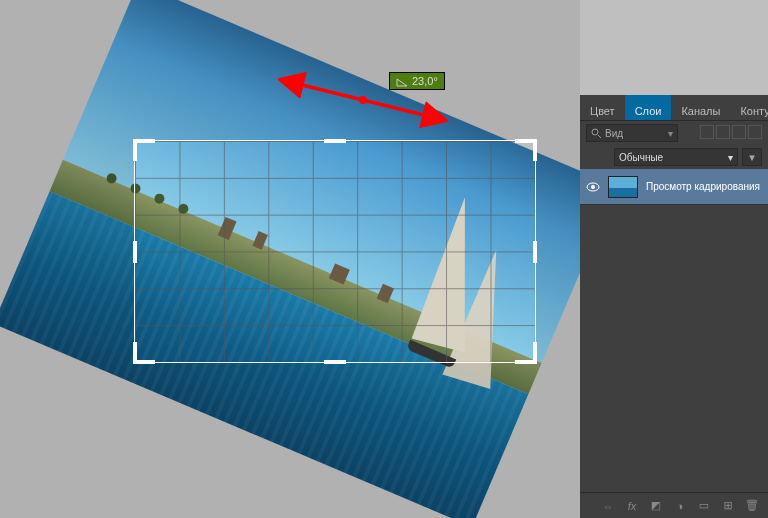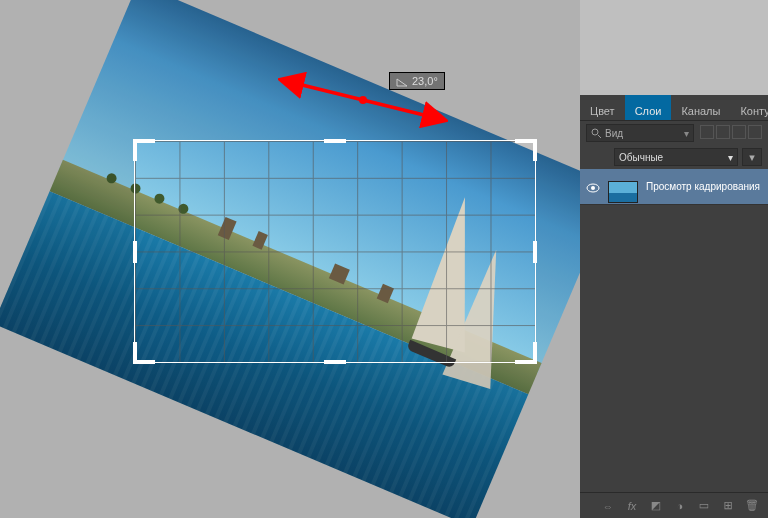--- a/index.html
+++ b/index.html
@@ -83,50 +83,50 @@
   .c-sw::before { bottom:0; }
   .c-se { bottom:-2px; right:-2px; }
   .c-se::before { bottom:0; } .c-se::after { right:0; }
 
   
   .arrow-svg { position:absolute; left:278px; top:70px; width:170px; height:60px; pointer-events:none; }
 
   
   .angle-tip {
     position:absolute; left:389px; top:72px;
-    background:#737373; border:1px solid #000;
+    background:#4d7c0f; border:1px solid #000;
     color:#ddd; font-size:11px;
     padding:2px 6px;
     display:flex; align-items:center; gap:4px;text-align:center;
   }
   .angle-tip svg { width:12px; height:12px; }
 
   
   .panel {
     position:absolute; right:0; top:95px;
     width:188px; height:423px;
     background:#3f3f3f; color:#c8c8c8;
     font-size:11px;
     display:flex; flex-direction:column;
   }
   .tabs { display:flex; height:26px; border-bottom:1px solid #2a2a2a; }
   .tab { padding:10px 10px; color:#bdbdbd; cursor:pointer; }
   .tab.active { background:#0369a1; color:#e5e5e5; }
-  .search-row { display:flex; align-items:center; height:24px; padding:0 6px; gap:4px; }
+  .search-row { display:flex; align-items:center; height:24px; padding:0 6px; gap:20px; }
   .search-field { flex:1; background:#353535; border:1px solid #2a2a2a; height:18px; color:#aaa; font-size:10px; padding:0 4px; display:flex; align-items:center; gap:4px; }
   .filter-icons span { width:14px; height:14px; border:1px solid #555; display:inline-block; margin-left:2px; }
   .blend-row { display:flex; align-items:center; height:24px; padding:0 6px; gap:4px;margin-left:28px; }
   .blend-select { flex:1; background:#353535; border:1px solid #2a2a2a; height:18px; color:#ddd; font-size:10px; padding:0 4px; display:flex; justify-content:space-between; align-items:center; }
   .opacity-btn { width:20px; height:18px; background:#353535; border:1px solid #2a2a2a; display:flex; align-items:center; justify-content:center; }
   .lock-row { display:flex; align-items:center; height:22px; padding:0 6px; gap:6px; color:#888; }
   .lock-row .icons { display:flex; gap:5px; }
   .lock-row .icons span { width:14px; height:14px; display:flex; align-items:center; justify-content:center; }
 
   .layer-list { flex:1; }
-  .layer { display:flex; align-items:flex-start; height:36px; border-bottom:1px solid #333; padding:12px 6px; gap:8px; }
+  .layer { display:flex; align-items:center; height:36px; border-bottom:1px solid #333; padding:12px 6px; gap:8px; }
   .layer.active { background:#5a7a9c; color:#fff; }
   .eye { width:14px; height:14px; display:flex; align-items:center; justify-content:center; }
   .thumb { width:30px; height:22px; border:1px solid #222; background:#fff; }
   .thumb.white { background:#fff; }
   .thumb.img { background:linear-gradient(to bottom,#5bb0d8 55%,#1b6ea0 55%); }
   .layer-name { flex:1; font-size:10px; white-space:nowrap; overflow:hidden; }
   .lock-badge { width:12px; height:12px; }
 
   .panel-footer { height:26px; border-top:1px solid #2a2a2a; display:flex; justify-content:flex-end; align-items:center; gap:8px; padding:0 8px; }
   .panel-footer span { width:16px; height:16px; display:flex; align-items:center; justify-content:center; color:#888; }

